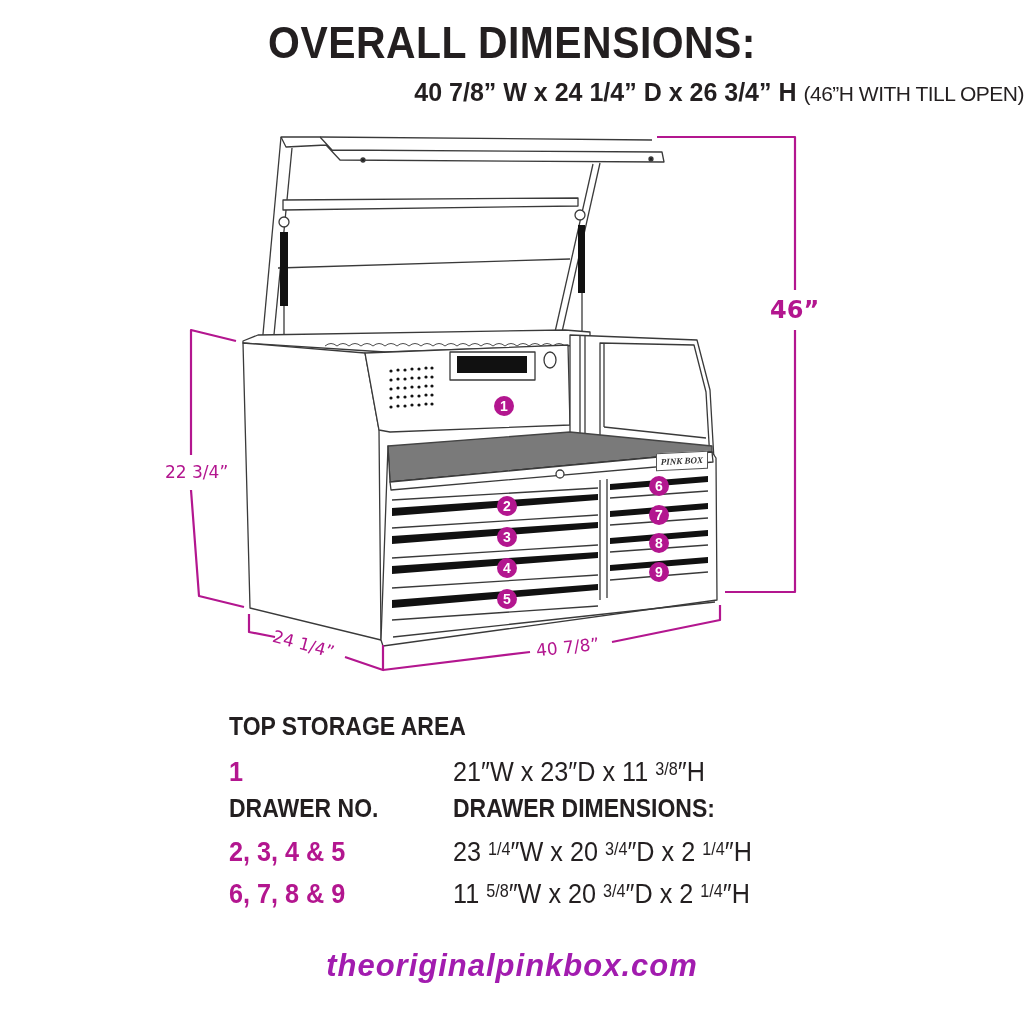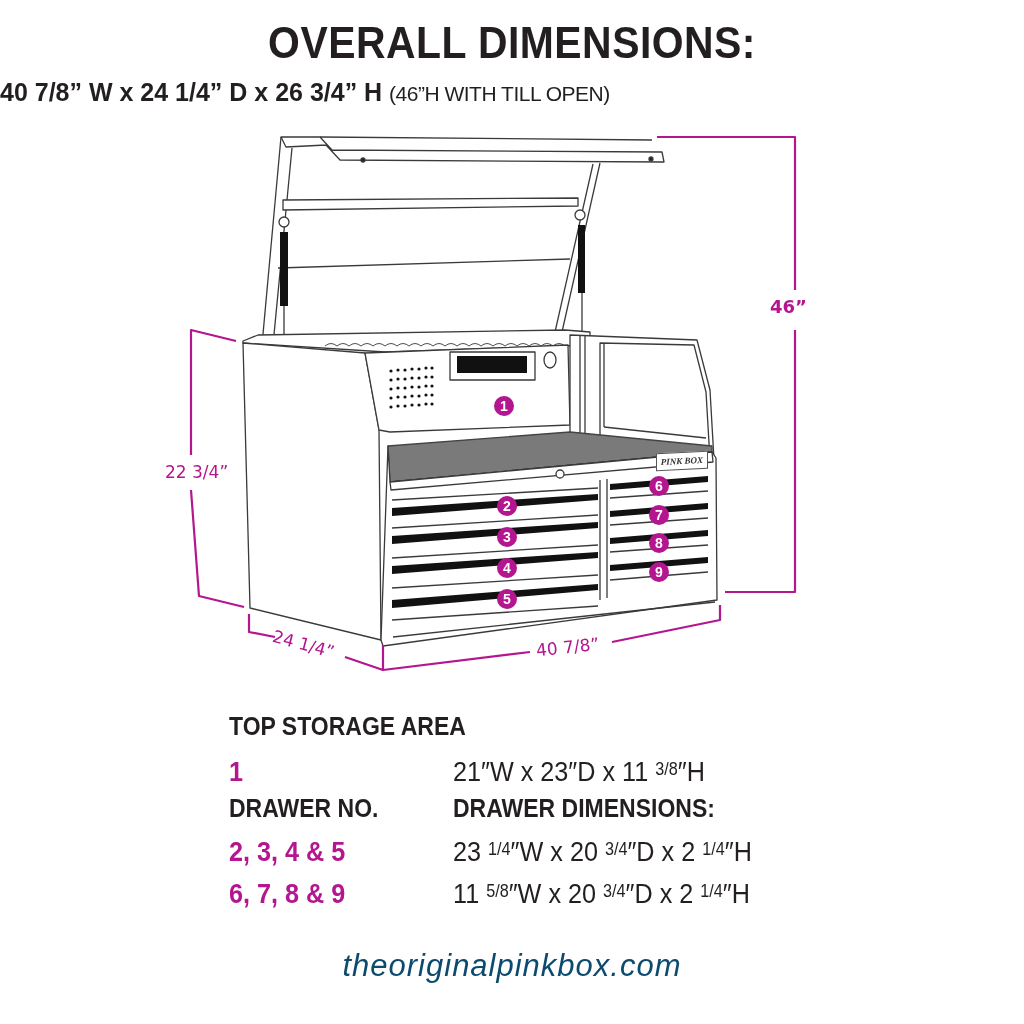--- a/index.html
+++ b/index.html
@@ -1,35 +1,35 @@
 <!DOCTYPE html>
 <html><head>
 <meta charset="utf-8">
 <style>
   html, body { margin:0; padding:0; background:#ffffff; }
   body { width:1024px; height:1024px; position:relative; overflow:hidden;
          font-family:"Liberation Sans", sans-serif; color:#231f20; }
   .abs { position:absolute; }
   .title { left:0; width:1024px; top:18px; text-align:center; font-weight:bold;
            font-size:44px; letter-spacing:0.5px; transform:scaleX(0.93); }
-  .subtitle { left:0; width:1024px; top:78px; text-align:left; font-size:25px; font-weight:bold; }
+  .subtitle { left:0; width:1024px; top:78px; text-align:right; font-size:25px; font-weight:bold; }
   .subtitle .note { font-weight:normal; font-size:21px; letter-spacing:-0.5px; }
   svg.drawing { position:absolute; left:0; top:0; }
   .dimlabel { position:absolute; color:#b3168f; font-family:"DejaVu Sans", sans-serif; font-size:17px; }
-  .dimlabel.big { font-size:18px; font-weight:bold; }
+  .dimlabel.big { font-size:24px; font-weight:bold; }
   .badge { position:absolute; width:20px; height:20px; border-radius:50%; background:#b3168f;
            color:#fff; font-weight:bold; font-size:14px; line-height:20px; text-align:center;
            font-family:"Liberation Sans", sans-serif; }
   .spec { position:absolute; font-size:25px; }
   .spec.head { font-weight:bold; font-size:25px; transform-origin:left; transform:scaleX(0.92); }
   .spec.pink { color:#b3168f; font-weight:bold; font-size:28px; transform-origin:left; transform:scaleX(0.9); }
   .spec.val { font-size:28px; transform-origin:left; transform:scaleX(0.9); }
   .spec.val sup { font-size:18px; vertical-align:6px; }
-  .url { position:absolute; left:0; width:1024px; top:948px; text-align:center; color:#0c4a6e;
-         font-weight:normal; font-style:italic; font-size:31px; letter-spacing:1px; }
+  .url { position:absolute; left:0; width:1024px; top:948px; text-align:center; color:#a21caf;
+         font-weight:bold; font-style:italic; font-size:31px; letter-spacing:1px; }
   .logo { position:absolute; left:656px; top:452px; width:50px; height:16px; border:1px solid #555;
           font-family:"Liberation Serif", serif; font-style:italic; font-weight:bold; font-size:9px;
           line-height:16px; text-align:center; transform:skewY(-3deg); color:#333; background:#fff; }
 </style>
 </head>
 <body>
 
 <div class="abs title">OVERALL DIMENSIONS:</div>
 <div class="abs subtitle">
   <span>40 7/8” W x 24 1/4” D x 26 3/4” H</span>

